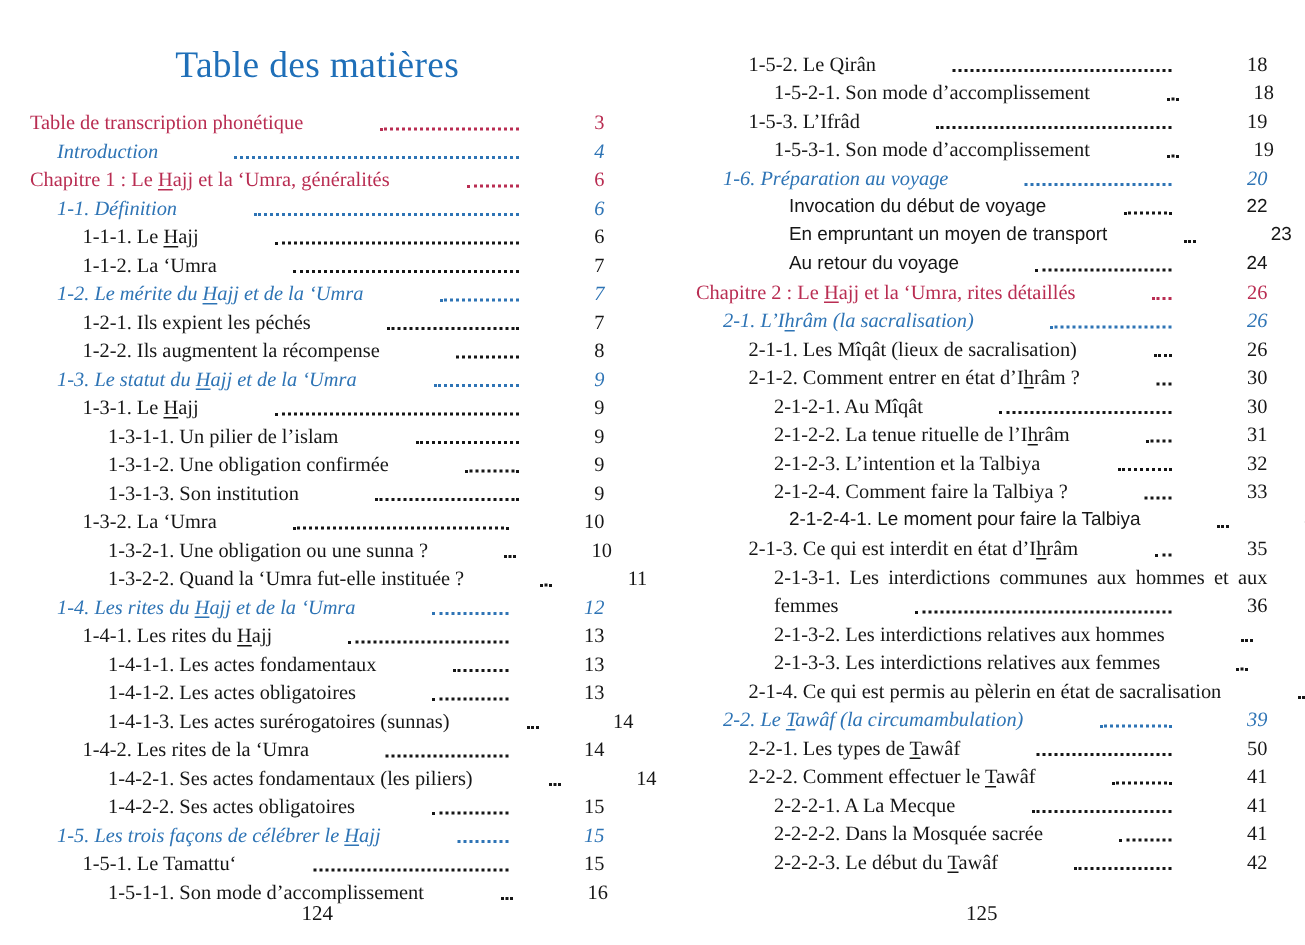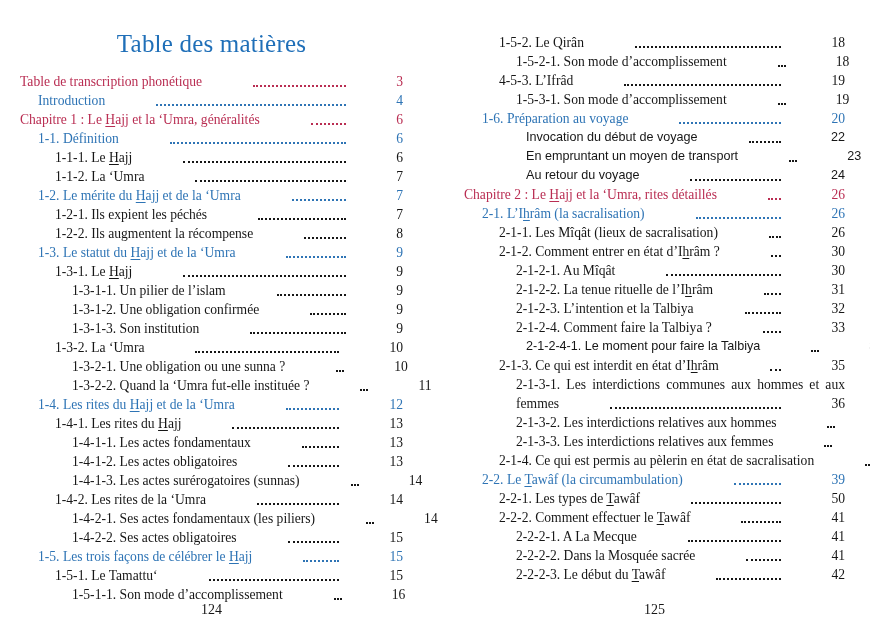--- a/index.html
+++ b/index.html
@@ -47,21 +47,21 @@
   .row .txt { flex: 0 0 auto; }
   .row .dots {
     flex: 1 1 auto;
     border-bottom: 2px dotted currentColor;
     margin: 0 2px 4px 3px;
     min-width: 8px;
   }
   .row .pg { flex: 0 0 auto; text-align: left; }
 
   .row.c-red  { color: #b92d52; }
-  .row.c-blue { color: #2e74b5; }
+  .row.c-blue { color: #2e74b5; font-style: italic; }
   .row.c-black{ color: #161616; }
 
   .row.sans {
     font-family: "Liberation Sans", sans-serif;
     font-size: 12.6px;
   }
 
   .row.justify .txt {
     flex: 1 1 auto;
     white-space: normal;
@@ -247,21 +247,21 @@
     <span class="txt">1-5-2. Le Qirân</span>
     <span class="dots"></span>
     <span class="pg">18</span>
   </div>
       <div class="row c-black i-3">
     <span class="txt">1-5-2-1. Son mode d’accomplissement</span>
     <span class="dots"></span>
     <span class="pg">18</span>
   </div>
       <div class="row c-black i-2">
-    <span class="txt">4-5-3. L’Ifrâd</span>
+    <span class="txt">1-5-3. L’Ifrâd</span>
     <span class="dots"></span>
     <span class="pg">19</span>
   </div>
       <div class="row c-black i-3">
     <span class="txt">1-5-3-1. Son mode d’accomplissement</span>
     <span class="dots"></span>
     <span class="pg">19</span>
   </div>
       <div class="row c-blue i-1">
     <span class="txt">1-6. Préparation au voyage</span>

